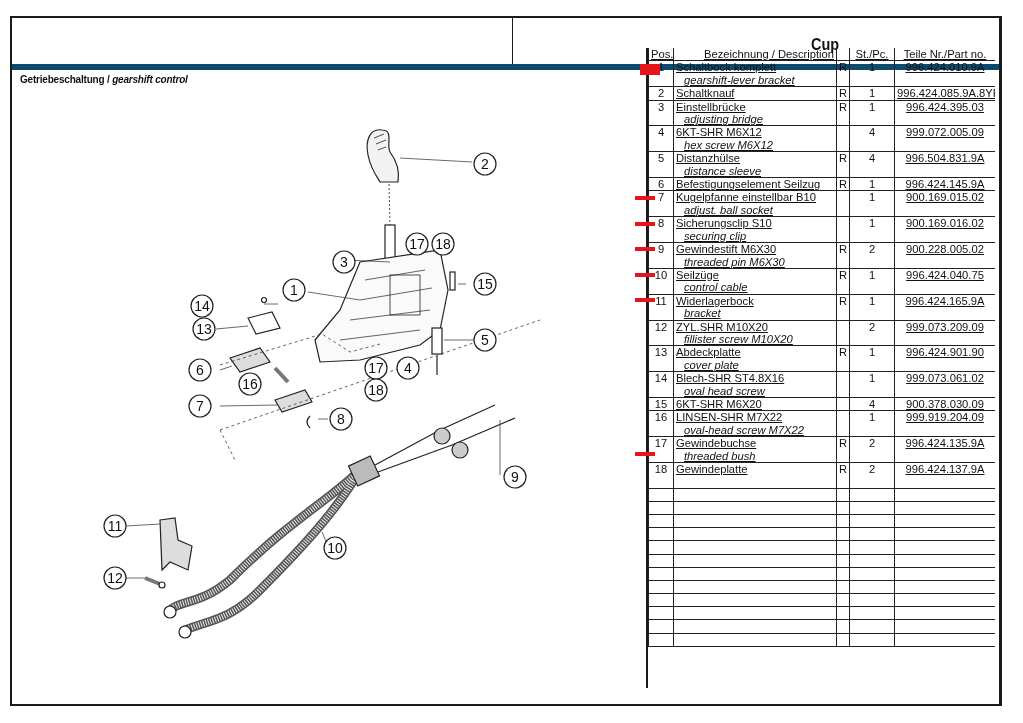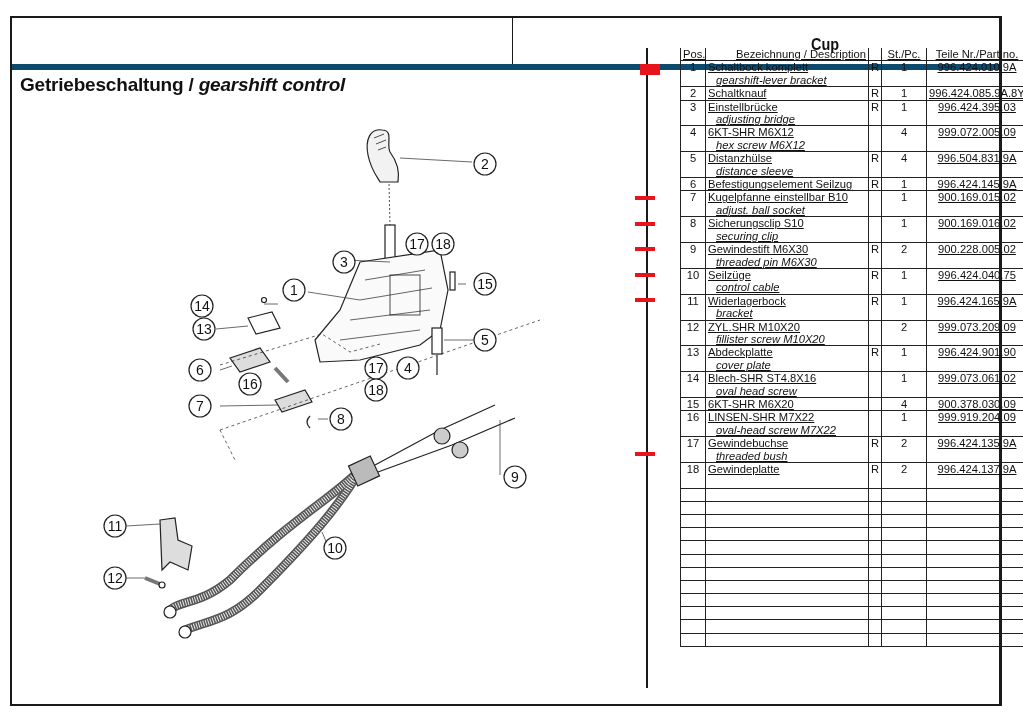--- a/index.html
+++ b/index.html
@@ -6,28 +6,28 @@
   body { width: 1023px; height: 723px; position: relative; overflow: hidden;
          font-family: "Liberation Sans", sans-serif; color: #111; }
   .sheet { position: absolute; left: 10px; top: 16px; width: 992px; height: 690px;
            border: 2px solid #1a1a1a; border-right-width: 3px; box-sizing: border-box; }
   .header-row { position: absolute; left: 0; top: 0; width: 100%; height: 46px;
                 border-bottom: 6px solid #0c4a6e; }
   .header-left { position: absolute; left: 0; top: 0; width: 500px; height: 46px;
                  border-right: 1px solid #1a1a1a; }
   .model-name { position: absolute; right: 160px; top: 17px; font-weight: bold;
                 font-size: 17px; transform: scaleX(0.85); transform-origin: right; }
-  .section-title { position: absolute; left: 8px; top: 56px; font-size: 19px;
+  .section-title { position: absolute; left: 8px; top: 56px; font-size: 10px;
                    font-weight: bold; letter-spacing: -0.2px; }
   .section-title .en { font-style: italic; }
 
   .diagram { position: absolute; left: 60px; top: 100px; width: 520px; height: 560px; }
 
   .table-wrap { position: absolute; left: 646px; top: 48px; width: 336px; height: 640px;
-                border-left: 2px solid #1a1a1a; padding-left: 32px; }
+                border-left: 2px solid #1a1a1a; }
   table.parts { border-collapse: collapse; width: 336px; table-layout: fixed;
                 font-size: 11.2px; }
   table.parts td, table.parts th { padding: 0 2px; border-left: 1px solid #222;
                 height: 12.4px; line-height: 12.4px; white-space: nowrap; overflow: hidden; }
   table.parts th { font-weight: normal; text-decoration: underline; border-bottom: 1px solid #222; }
   table.parts tr.main td { border-top: 1px solid #222; }
   table.parts tr.sub td { border-bottom: 1px solid #222; }
   table.parts .pos { width: 20px; text-align: center; }
   table.parts .desc { width: 158px; }
   table.parts .r { width: 8px; text-align: center; }

